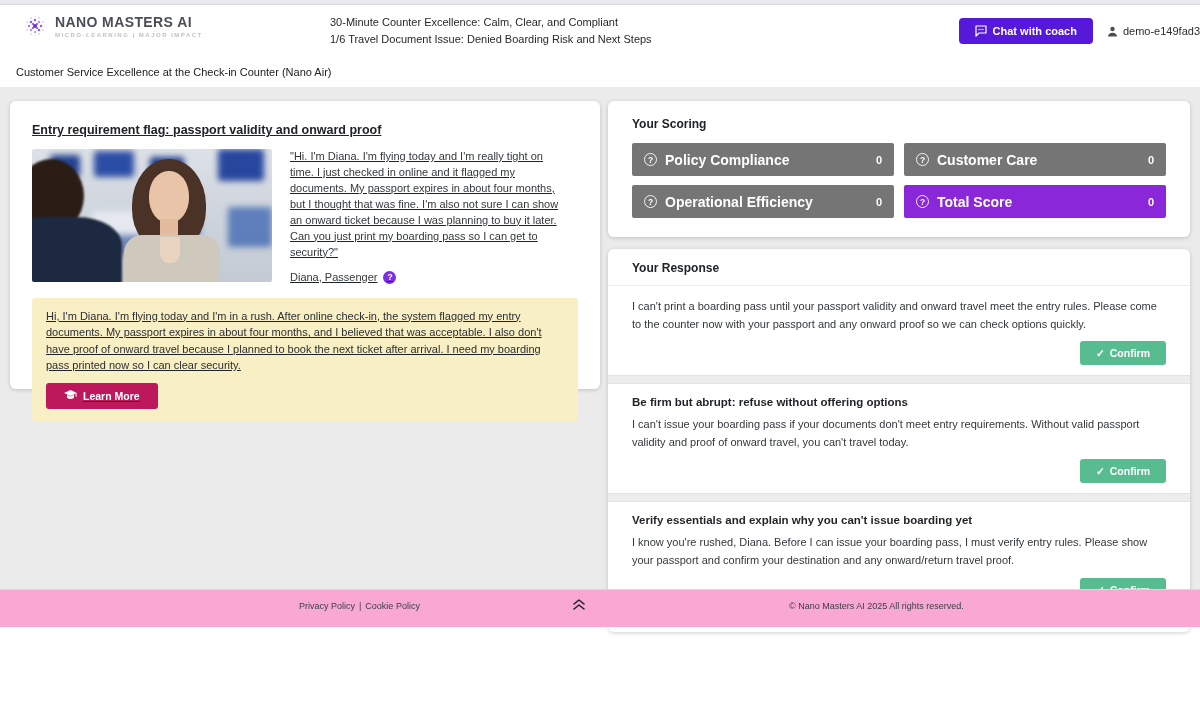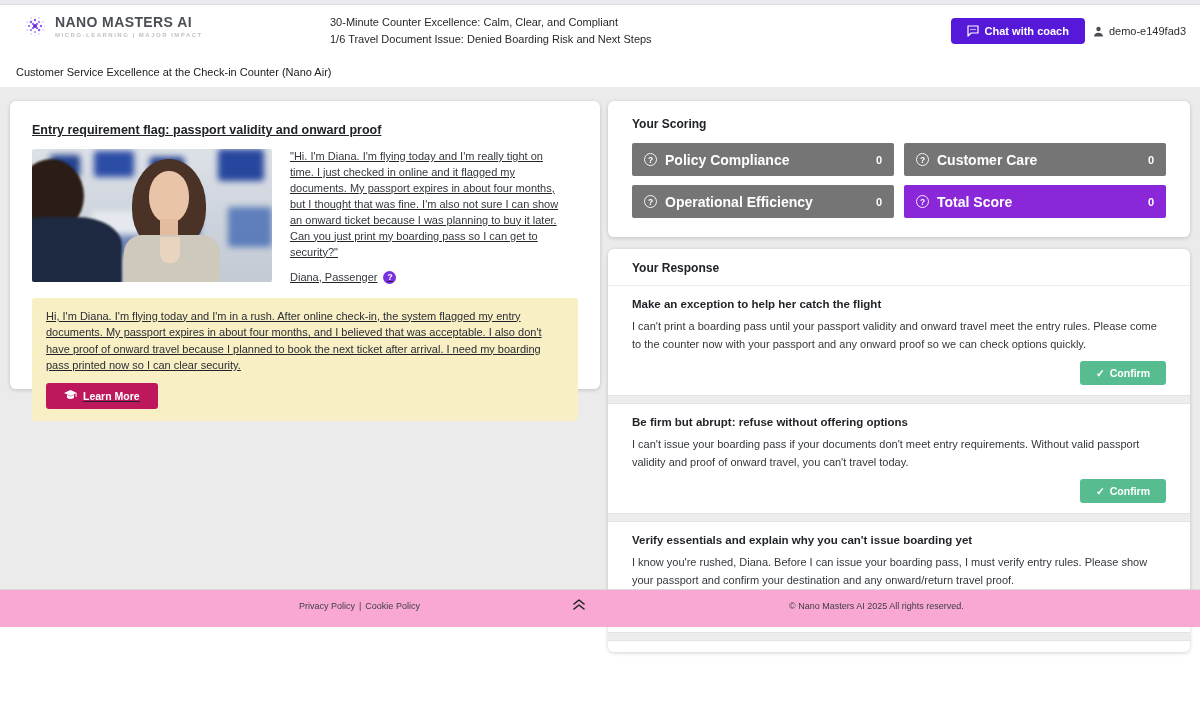--- a/index.html
+++ b/index.html
@@ -5,21 +5,21 @@
   * { margin: 0; padding: 0; box-sizing: border-box; }
   html,body { width: 1200px; height: 720px; background: #fff; font-family: "Liberation Sans", sans-serif; color: #202328; }
   .topstrip { height: 5px; background: #e9e9ef; border-bottom: 1px solid #dcdce2; }
 
   
   .header { position: relative; height: 52px; background: #fff; }
   .logo { position: absolute; left: 22px; top: 8px; display: flex; align-items: center; gap: 7px; }
   .logo-text .brand { font-size: 14px; font-weight: 700; letter-spacing: 0.4px; color: #4b4f55; }
   .logo-text .tagline { font-size: 6px; letter-spacing: 1.5px; color: #bfc2c6; margin-top: 2px; font-weight: 700; }
   .header-titles { position: absolute; left: 330px; top: 9px; font-size: 11px; line-height: 1.55; color: #25282d; }
-  .header-right { position: absolute; right: 14px; top: 0; height: 52px; display: flex; align-items: center; gap: 8px; justify-content: center; }
+  .header-right { position: absolute; right: 0; top: 0; height: 52px; display: flex; align-items: center; gap: 14px; justify-content: center; }
   .chat-btn { display: flex; align-items: center; gap: 6px; background: #5618d9; color: #fff; border: none; border-radius: 4px; height: 26px; padding: 0 16px; font-size: 11px; font-weight: 700; cursor: pointer; font-family: "Liberation Sans", sans-serif; }
   .user-chip { display: flex; align-items: center; gap: 5px; font-size: 11px; color: #2a2d31; }
 
   
   .breadcrumb-bar { background: #fff; padding: 5px 16px 7px; }
   .breadcrumb-bar span { font-size: 11px; color: #202124; }
 
   
   .content { background: #ebebeb; height: 502px; position: relative; }
 
@@ -217,21 +217,20 @@
       </div>
     </div>
   </div>
 
   <div class="card response-card">
     <div class="response-head">
       <div class="panel-title">Your Response</div>
     </div>
 
     <div class="option">
-      <h4>Make an exception to help her catch the flight</h4>
       <p>I can't print a boarding pass until your passport validity and onward travel meet the entry rules. Please come to the counter now with your passport and any onward proof so we can check options quickly.</p>
       <div class="confirm-row">
         <button class="confirm-btn">
           <span>✓</span>
           <span>Confirm</span>
         </button>
       </div>
     </div>
     <div class="sep"></div>
 

